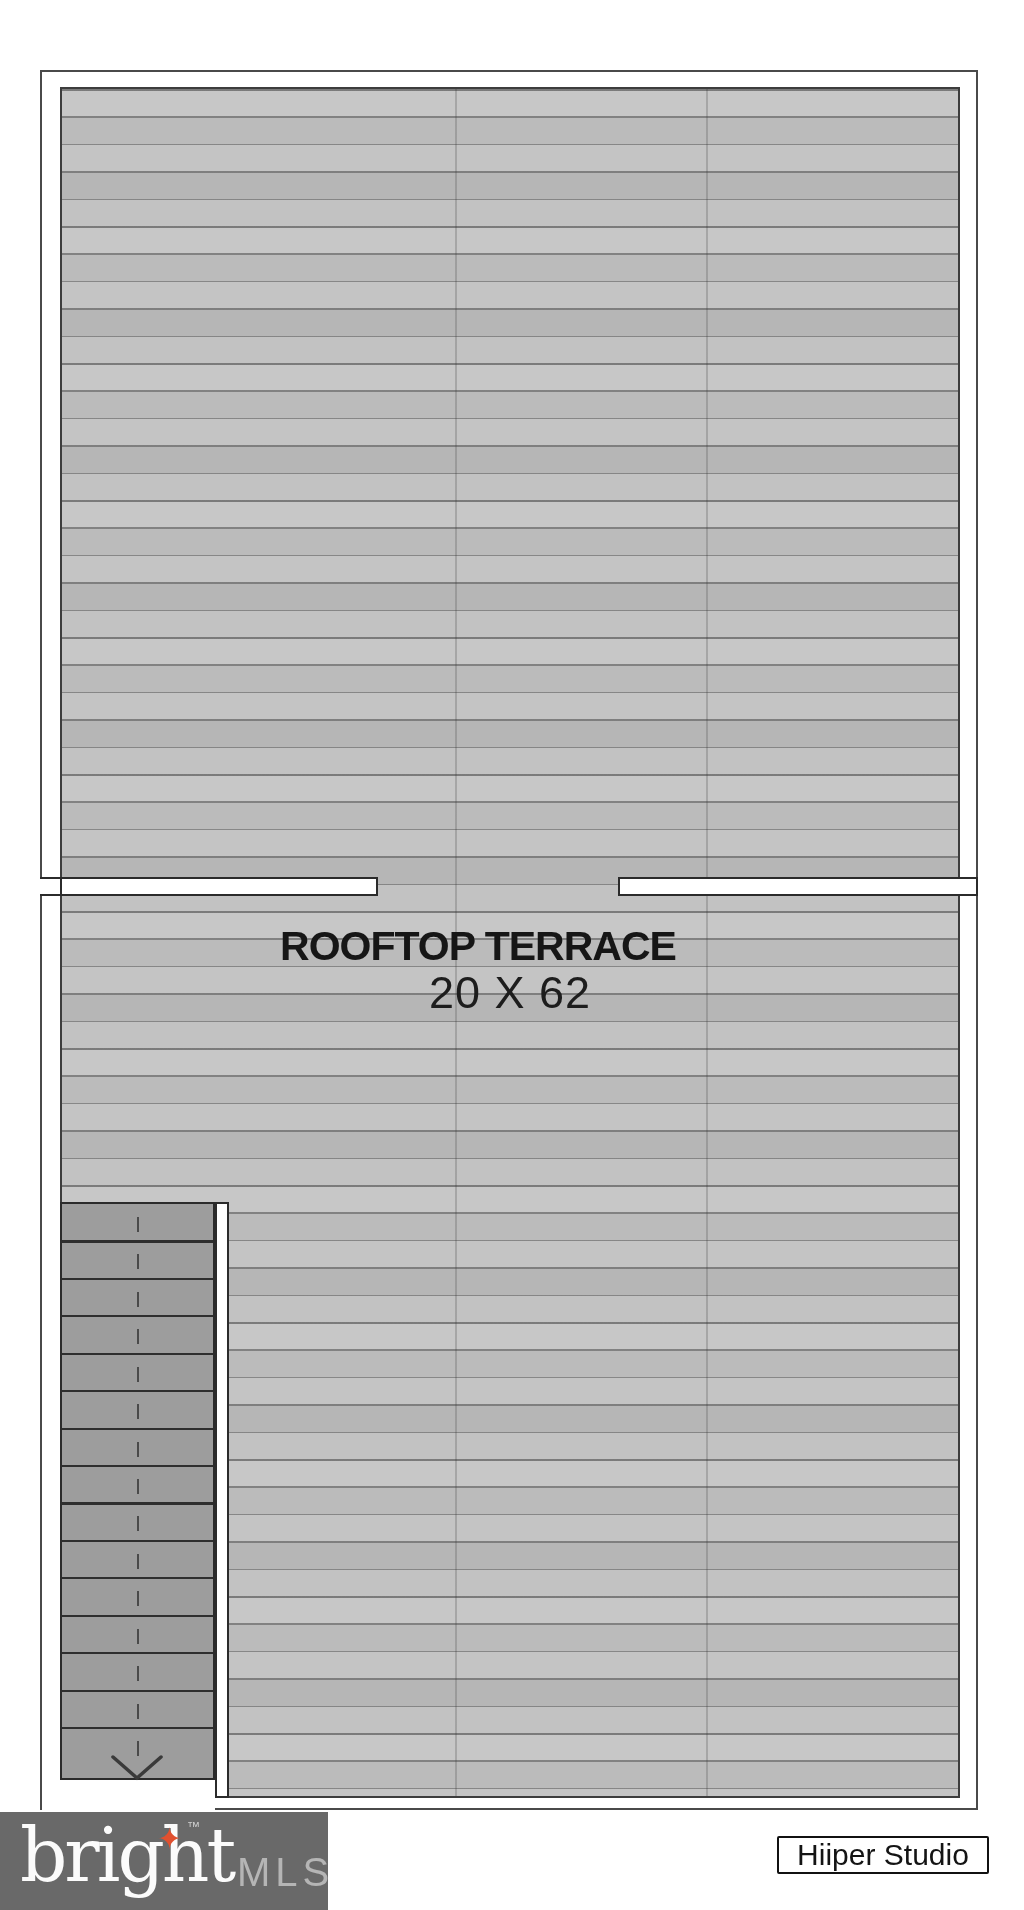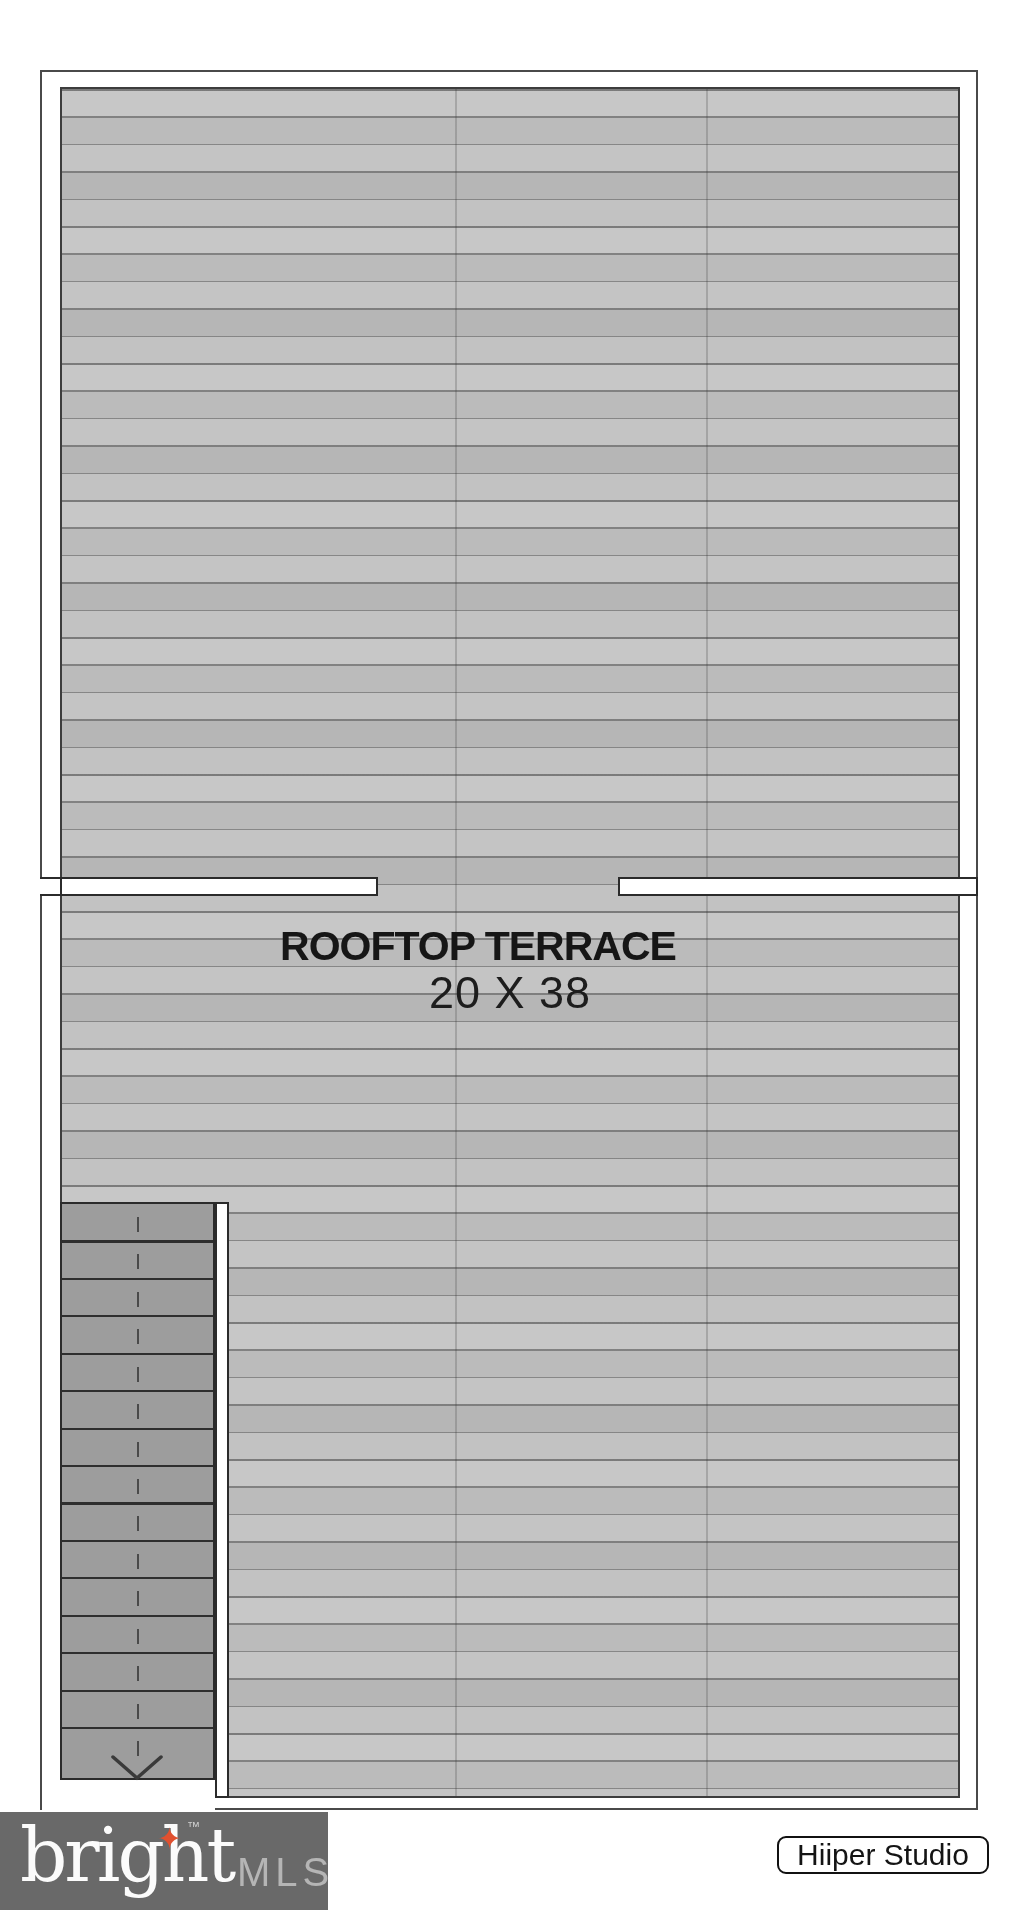--- a/index.html
+++ b/index.html
@@ -47,39 +47,39 @@
 
   
   .brand-badge{position:absolute;left:0;top:1812px;width:328px;height:98px;background:#696969;overflow:hidden;}
   .brand-name{position:absolute;left:20px;top:6px;font-family:"DejaVu Serif", serif;
               font-size:74px;letter-spacing:-3px;color:#fbfbfb;line-height:1;}
   .brand-star{position:absolute;left:157px;top:12px;font-size:30px;color:#e0502f;line-height:1;}
   .brand-tm{position:absolute;left:187px;top:8px;font-size:13px;color:#cfcfcf;line-height:1;}
   .brand-mls{position:absolute;left:213px;top:40px;font-size:40px;letter-spacing:5px;
              color:#b5b5b5;line-height:1;font-weight:400;margin-left:24px;}
   .studio-badge{position:absolute;left:777px;top:1836px;width:212px;height:38px;
-                box-sizing:border-box;background:#ffffff;border:2.5px solid #111111;border-radius:9px;
+                box-sizing:border-box;background:#ffffff;border:2.5px solid #111111;border-radius:2px;
                 display:flex;align-items:center;justify-content:center;
                 font-size:30px;font-weight:400;color:#141414;white-space:nowrap;}
 </style>
 </head>
 <body>
 
 <div class="page">
 
   <div class="plan-outer"></div>
 
   <div class="deck"></div>
 
   <div class="wall-tick-left"></div>
   <div class="wall-seg-left"></div>
   <div class="wall-seg-right"></div>
 
   <div class="room-title">ROOFTOP TERRACE</div>
-  <div class="room-dims">20 X 38</div>
+  <div class="room-dims">20 X 62</div>
 
   <div class="stair-block">
     <div class="stair-treads" id="stair-treads">
         <div class="tread-sep" style="top: 36.4286px;"></div>
         <div class="tread-sep" style="top: 73.8571px;"></div>
         <div class="tread-sep" style="top: 111.286px;"></div>
         <div class="tread-sep" style="top: 148.714px;"></div>
         <div class="tread-sep" style="top: 186.143px;"></div>
         <div class="tread-sep" style="top: 223.571px;"></div>
         <div class="tread-sep" style="top: 261px;"></div>

